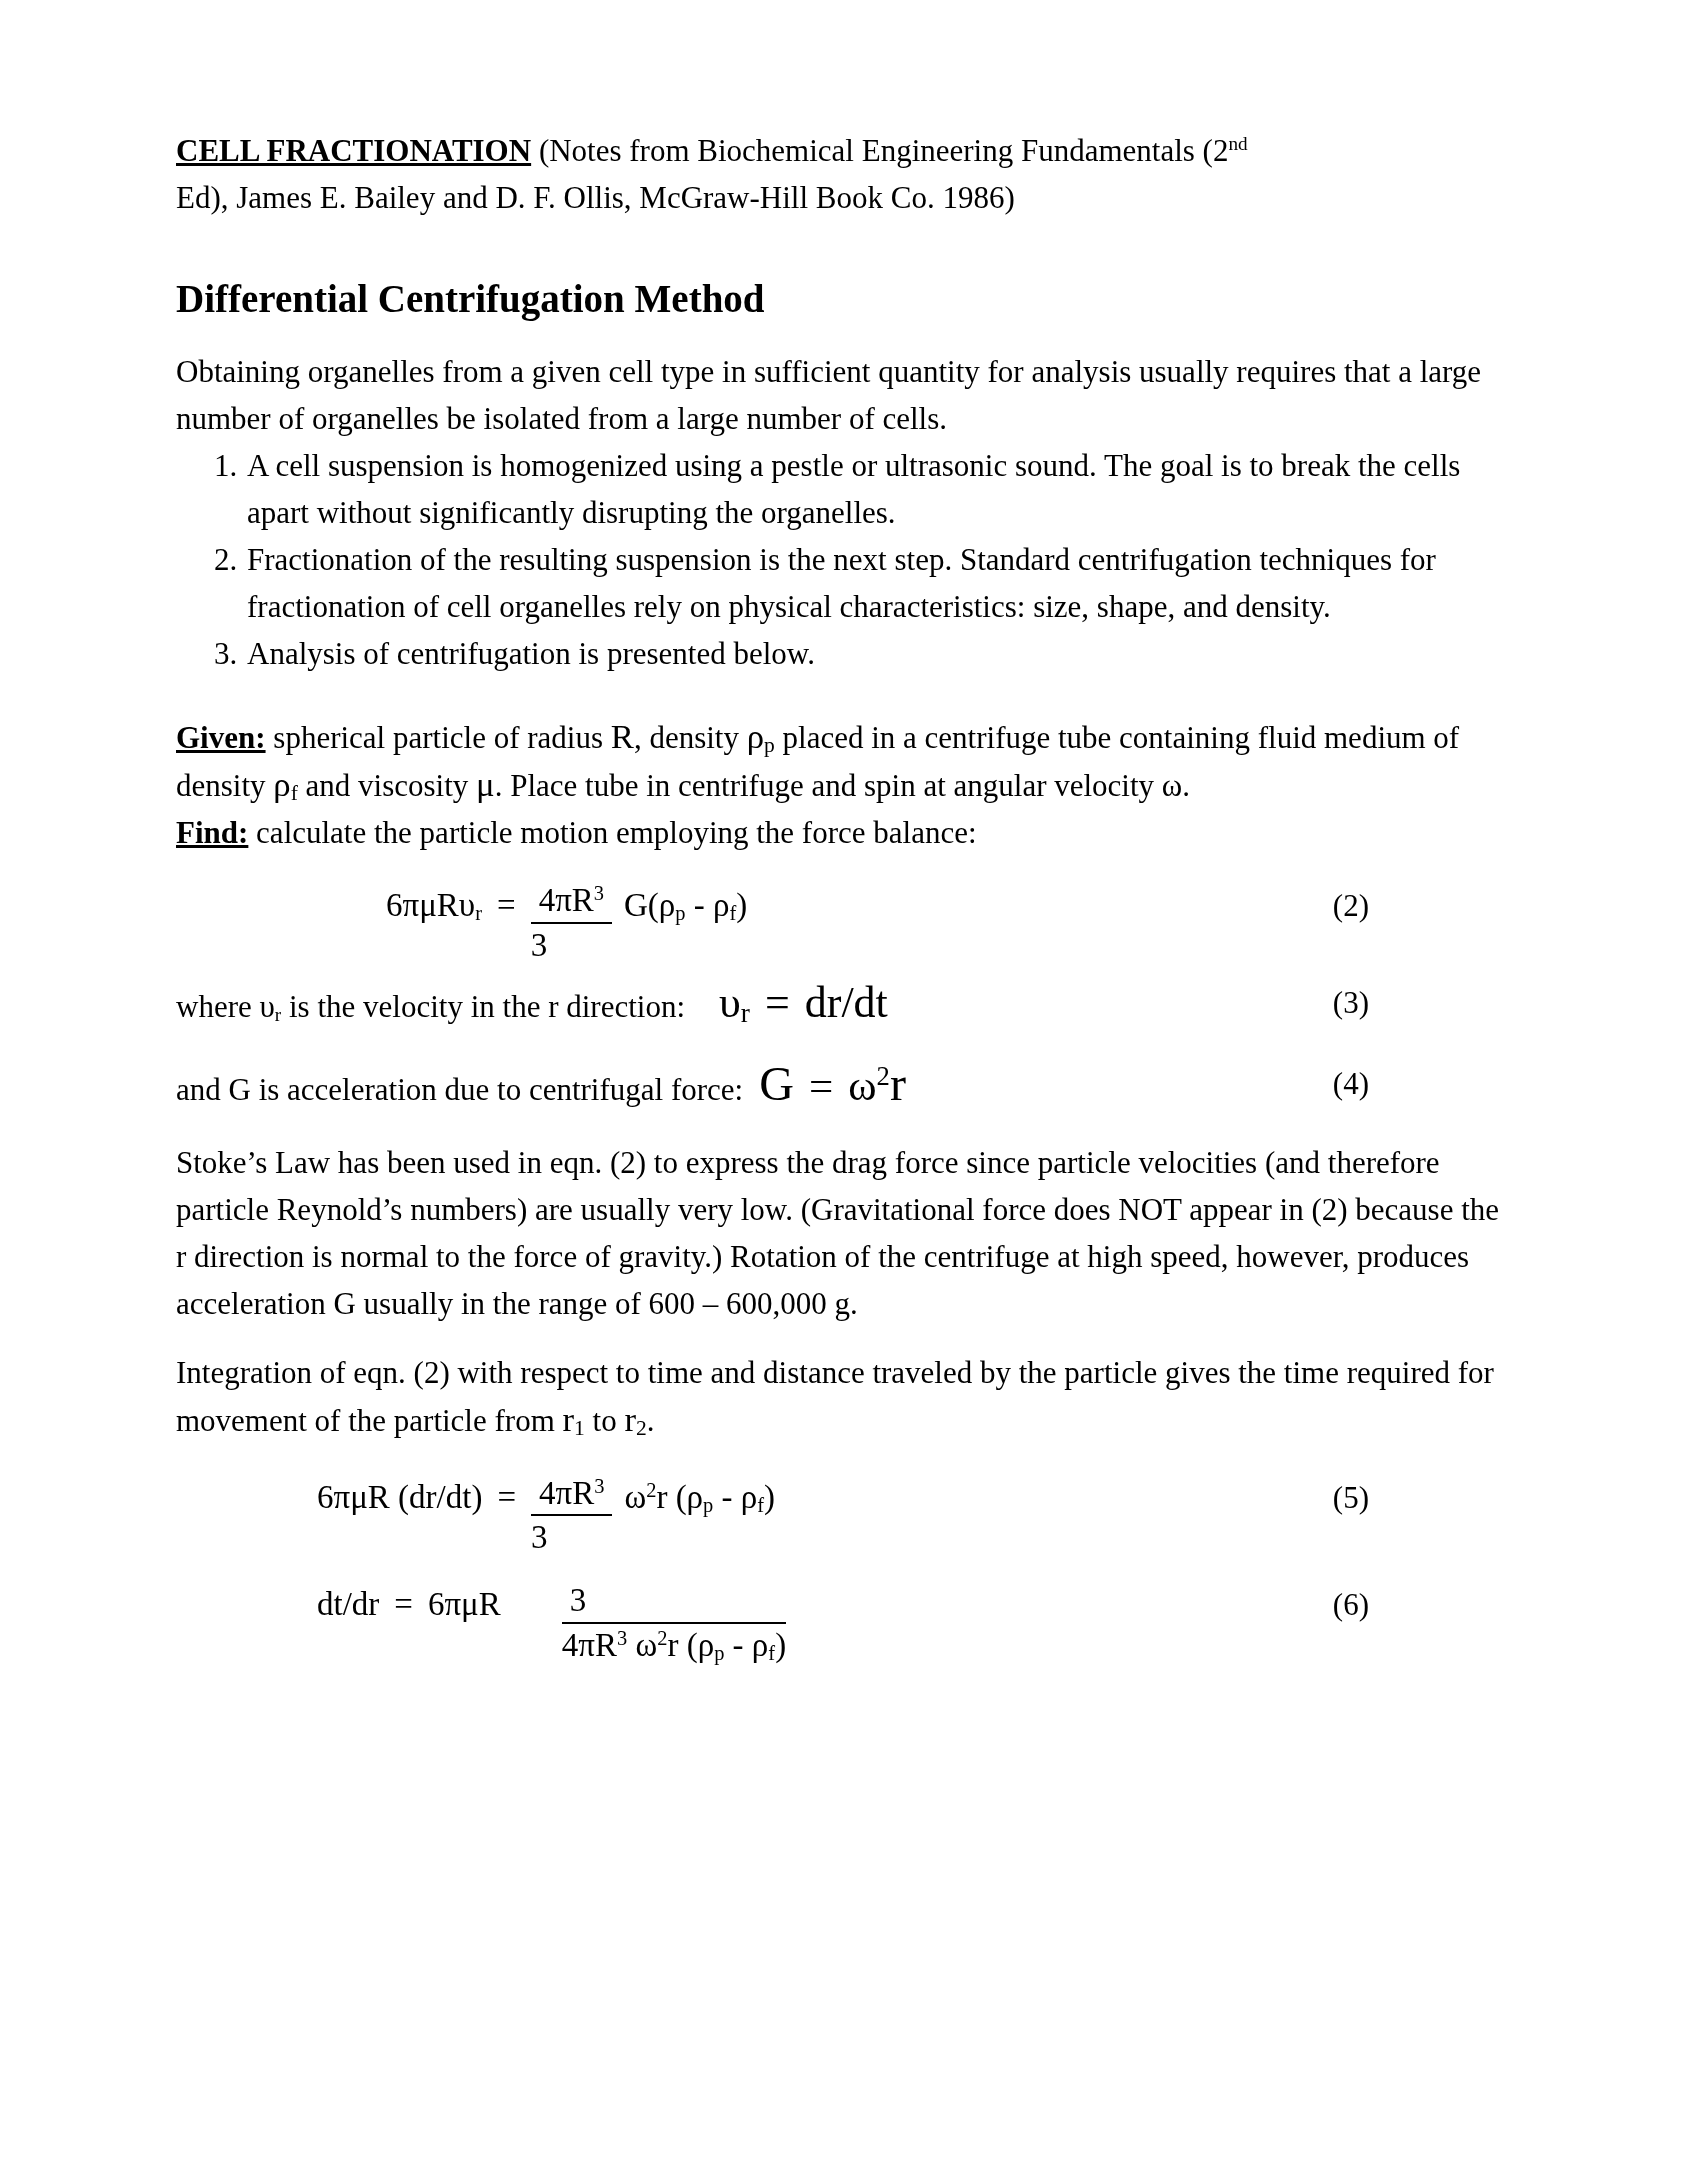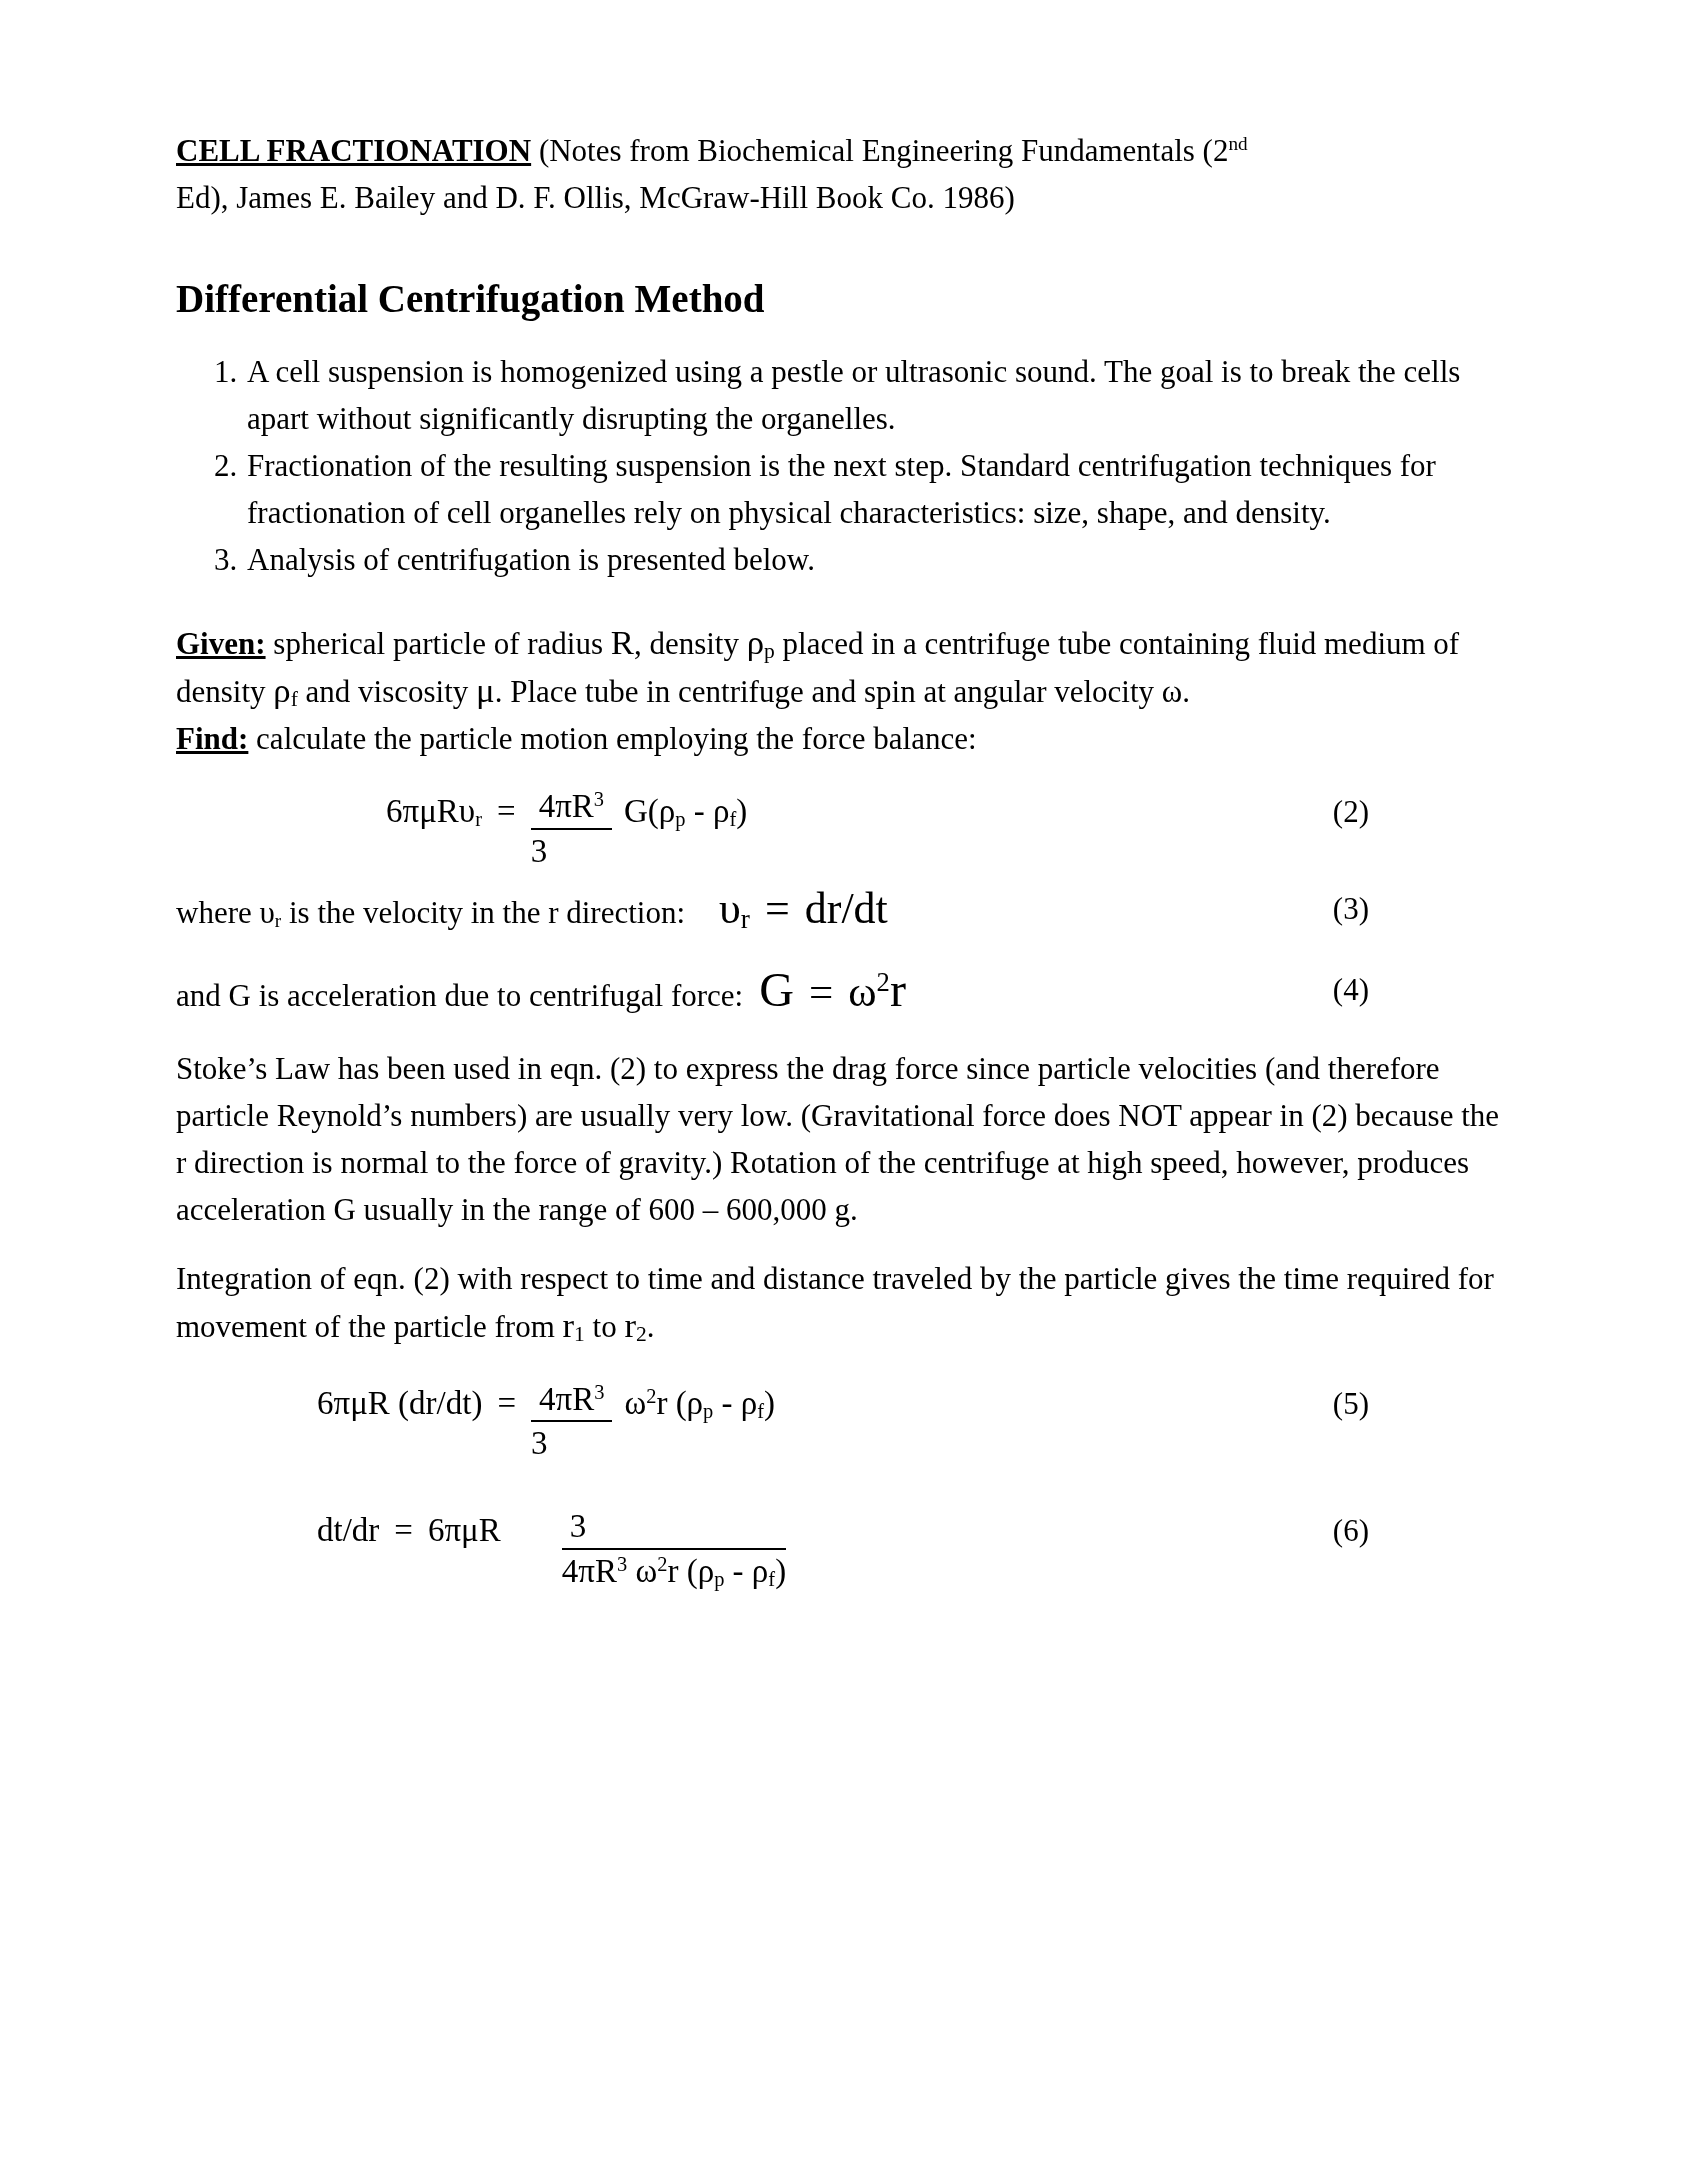--- a/index.html
+++ b/index.html
@@ -45,21 +45,21 @@
   .eq-num { position: absolute; right: 139px; top: 0; font-size: 31px; }
   .eqs { margin: 0 15px; }
 
   .eq1 { padding-left: 213px; margin-top: 30px; }
   .eq2 { padding-left: 210px; margin-top: 26px; margin-bottom: 8px; font-size: 33px; }
   .eq3 { margin-top: 14px; }
   .eq3 .inline-eq { margin-left: 34px; font-size: 44px; }
   .eq4 { margin-top: 30px; }
   .eq4 .inline-eq { margin-left: 16px; font-size: 43px; }
   .eq5 { padding-left: 141px; margin-top: 30px; margin-bottom: 2px; font-size: 33px; }
-  .eq6 { padding-left: 141px; margin-top: 44px; font-size: 33px; }
+  .eq6 { padding-left: 141px; margin-top: 24px; font-size: 33px; }
   .eq6 .frac { margin-left: 61px; }
 
   .stokes-para { margin-top: 26px; }
   .integration-para { margin-top: 22px; }
 
   .frac {
     display: inline-block;
     text-align: left;
     vertical-align: -1.22em;
     line-height: 1.15;
@@ -70,20 +70,21 @@
 </style>
 </head>
 <body>
 
 <div class="page">
 
   <p class="para header-para"><span class="bu">CELL FRACTIONATION</span><span> (Notes from Biochemical Engineering Fundamentals (2</span><sup>nd</sup><br><span>Ed), James E. Bailey and D. F. Ollis, McGraw-Hill Book Co. 1986)</span></p>
 
   <h1>Differential Centrifugation Method</h1>
 
+  <p class="para">Obtaining organelles from a given cell type in sufficient quantity for analysis usually requires that a large number of organelles be isolated from a large number of cells.</p>
 
   <div class="list">
     <div class="list-item">
       <span class="num">1.</span>
       <span class="txt">A cell suspension is homogenized using a pestle or ultrasonic sound. The goal is to break the cells apart without significantly disrupting the organelles.</span>
     </div>
     <div class="list-item">
       <span class="num">2.</span>
       <span class="txt">Fractionation of the resulting suspension is the next step. Standard centrifugation techniques for fractionation of cell organelles rely on physical characteristics: size, shape, and density.</span>
     </div>

